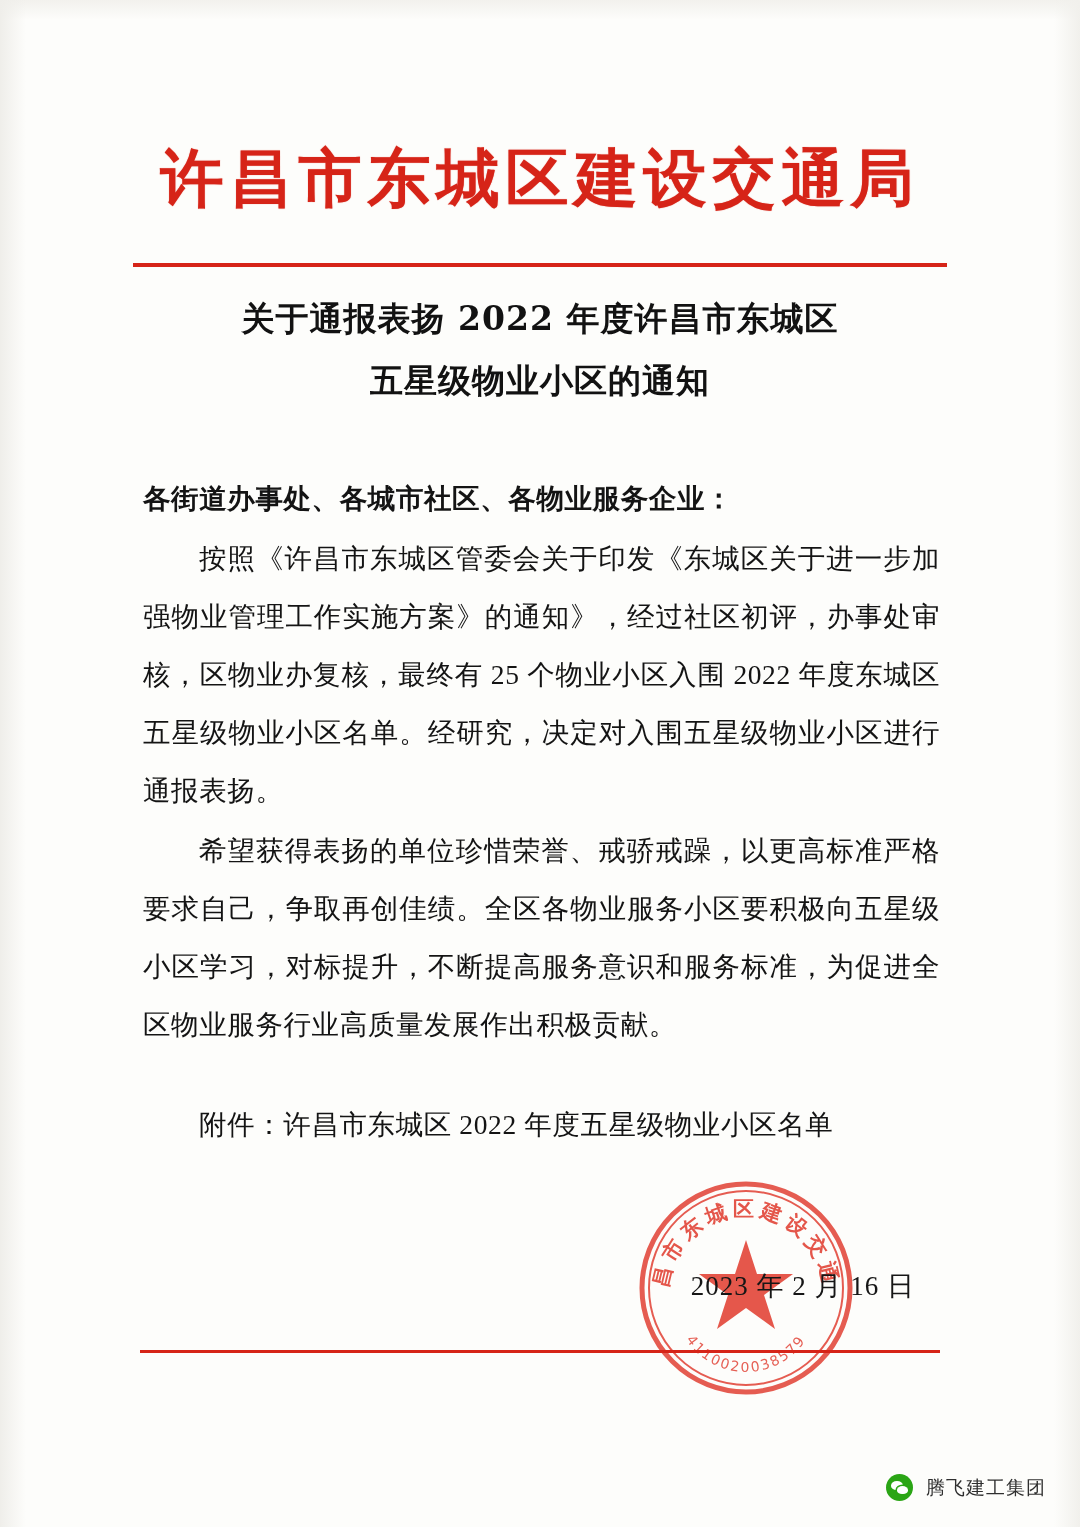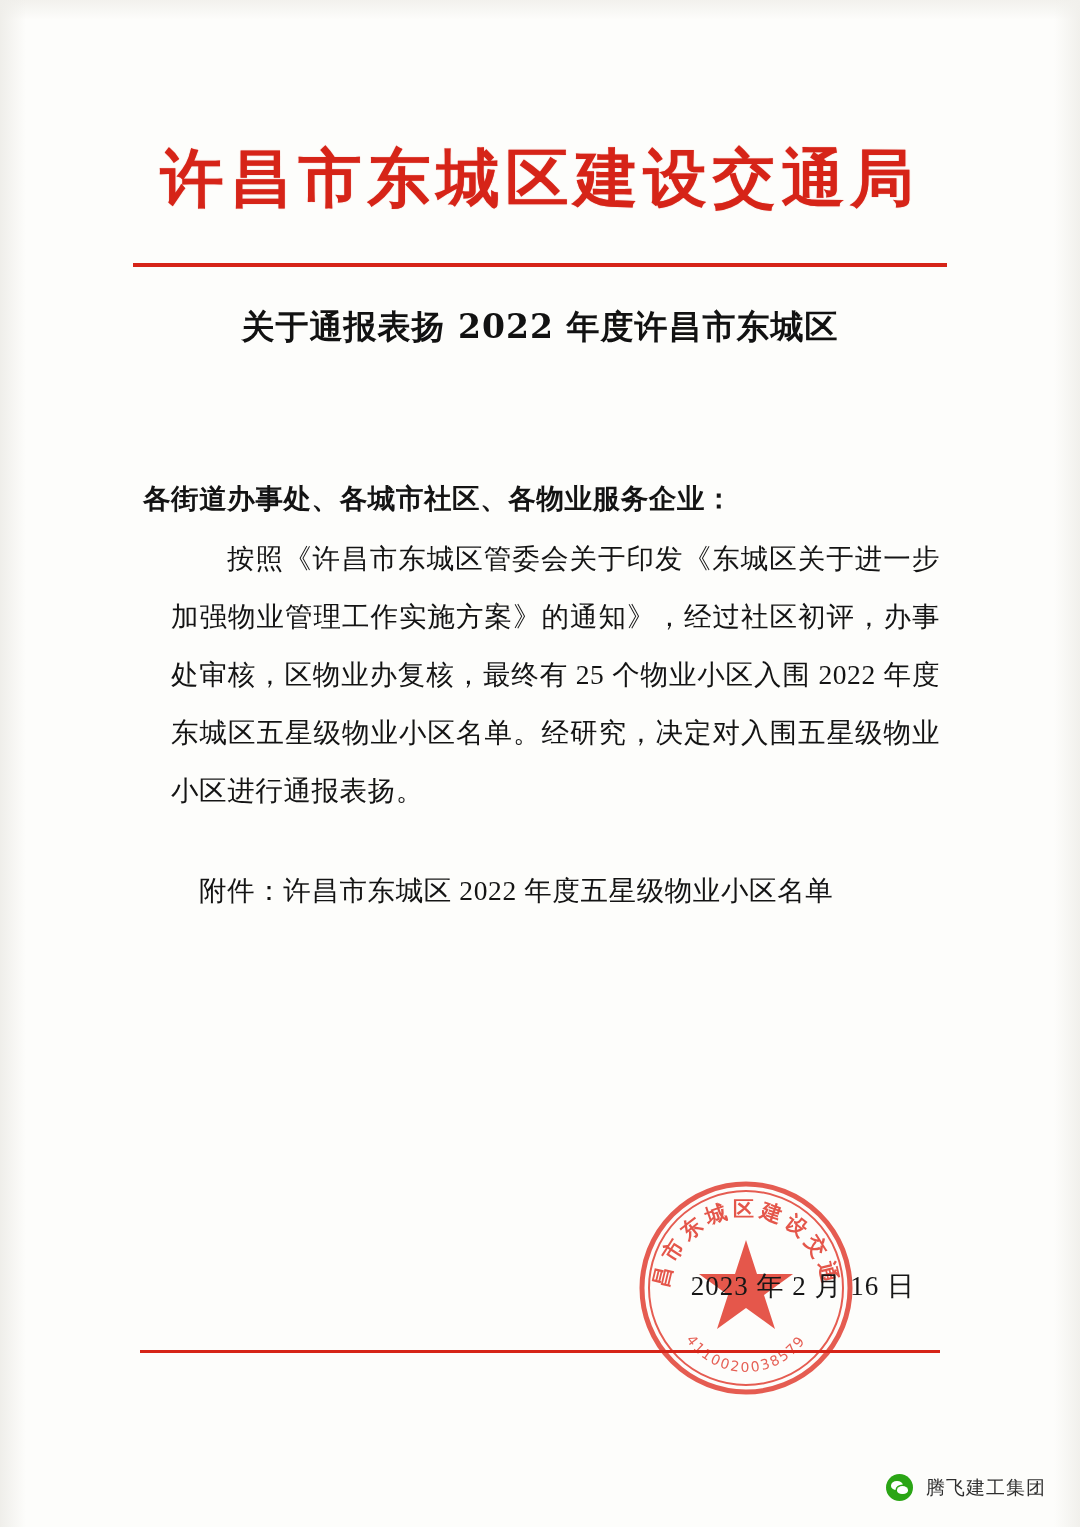--- a/index.html
+++ b/index.html
@@ -63,21 +63,21 @@
     top: 118px;
     height: 4px;
     background: #d62418;
   }
 
   
   .doc-title {
     position: absolute;
     left: 150px;
     right: 150px;
-    top: 296px;
+    top: 288px;
     text-align: center;
     font-family: "DejaVu Serif", "Liberation Serif", serif;
     font-weight: bold;
     font-size: 33px;
     line-height: 62px;
     letter-spacing: 1px;
     color: #121212;
   }
 
   
@@ -94,21 +94,20 @@
     text-align: justify;
     color: #141414;
     margin: 0 0 2px 0;
   }
   .para.salutation {
     text-indent: 0;
     font-weight: bold;
   }
   .para.indent {
     text-indent: 56px;
-    margin-left: 28px;
   }
   .para.attachment {
     text-indent: 56px;
     margin-top: 42px;
   }
 
   
   .sign-block {
     position: absolute;
     right: 165px;
@@ -195,25 +194,27 @@
   <div class="paper-edge-left"></div>
   <div class="paper-edge-right"></div>
 
   <div class="letterhead">
     <div class="letterhead-title">许昌市东城区建设交通局</div>
     <div class="letterhead-rule"></div>
   </div>
 
   <div class="doc-title">
     <div>关于通报表扬 2022 年度许昌市东城区</div>
+    <div>五星级物业小区的通知</div>
   </div>
 
   <div class="body-block">
     <p class="para salutation">各街道办事处、各城市社区、各物业服务企业：</p>
     <p class="para indent">按照《许昌市东城区管委会关于印发《东城区关于进一步加强物业管理工作实施方案》的通知》，经过社区初评，办事处审核，区物业办复核，最终有 25 个物业小区入围 2022 年度东城区五星级物业小区名单。经研究，决定对入围五星级物业小区进行通报表扬。</p>
+    <p class="para indent">希望获得表扬的单位珍惜荣誉、戒骄戒躁，以更高标准严格要求自己，争取再创佳绩。全区各物业服务小区要积极向五星级小区学习，对标提升，不断提高服务意识和服务标准，为促进全区物业服务行业高质量发展作出积极贡献。</p>
     <p class="para attachment">附件：许昌市东城区 2022 年度五星级物业小区名单</p>
   </div>
 
   <div class="seal">
     <svg width="240" height="240" viewBox="0 0 240 240" aria-hidden="true">
       <g opacity="0.82" fill="none" stroke="#e0392c" stroke-width="5">
         <circle cx="120" cy="120" r="104"></circle>
         <circle cx="120" cy="120" r="97" stroke-width="2"></circle>
       </g>
       <g opacity="0.85" fill="#e0392c">

